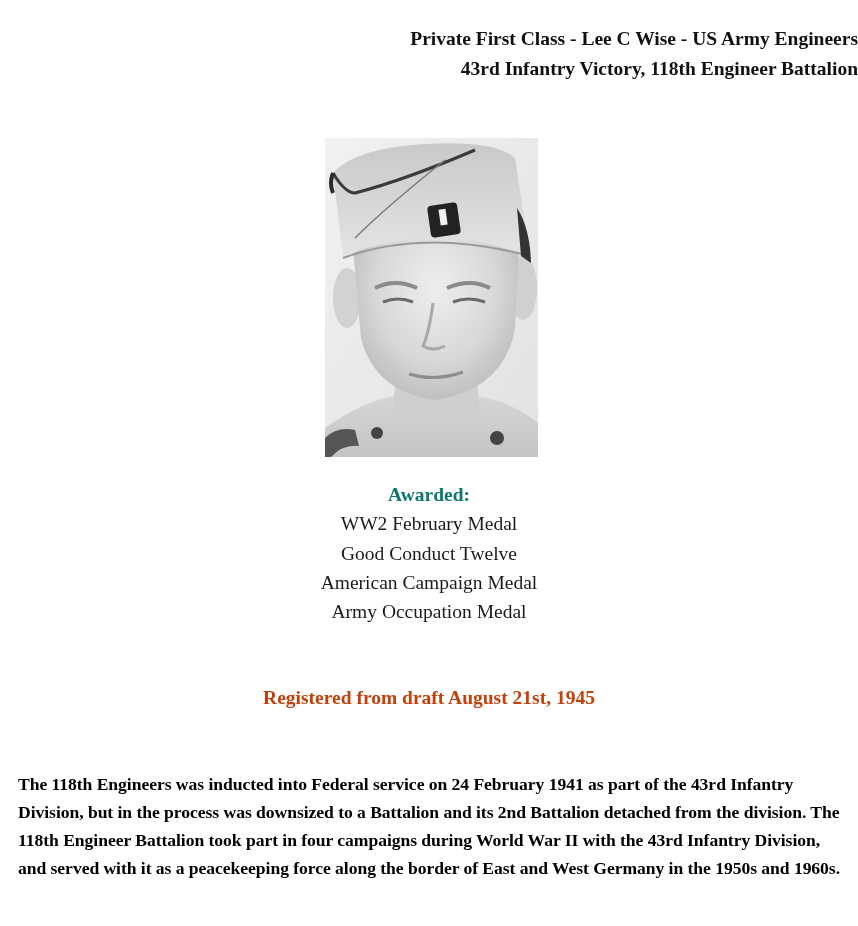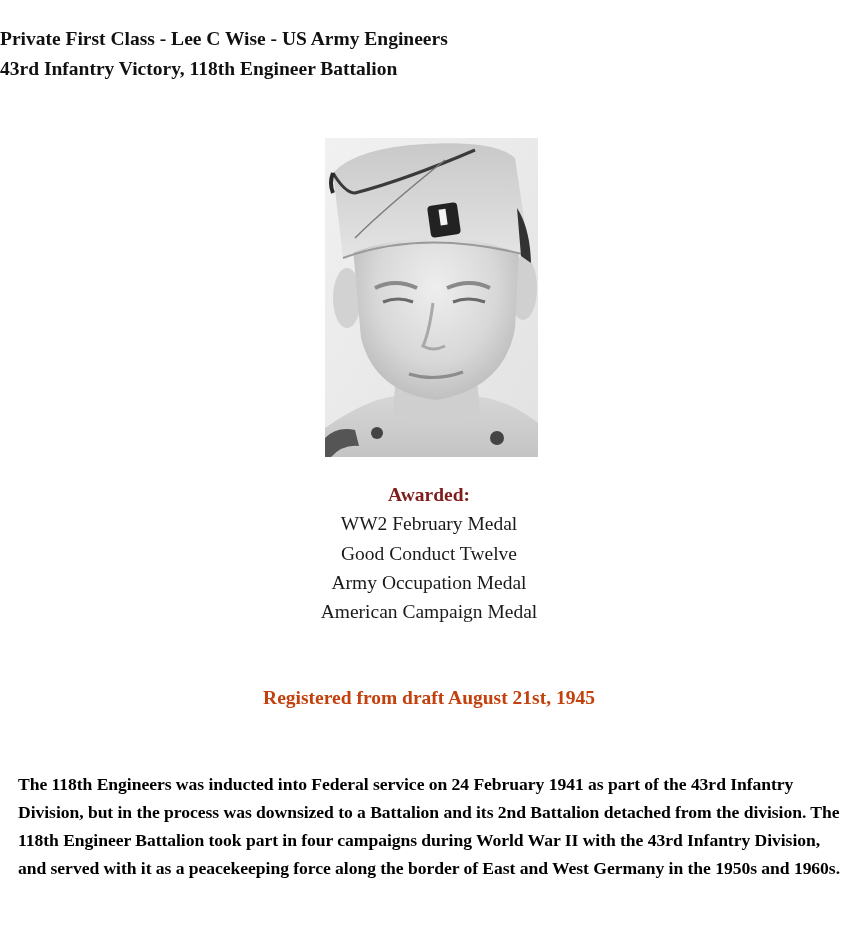--- a/index.html
+++ b/index.html
@@ -13,21 +13,21 @@
       position: relative;
       overflow: hidden;
       font-family: "Liberation Serif", "DejaVu Serif", serif;
       color: #111111;
     }
     .header {
       position: absolute;
       top: 24px;
       left: 0;
       width: 858px;
-      text-align: left;
+      text-align: right;
       font-weight: bold;
       font-size: 19.5px;
       line-height: 29.5px;
       color: #111111;
     }
     .header div { white-space: nowrap; }
     .photo {
       position: absolute;
       left: 325px;
       top: 138px;
@@ -40,21 +40,21 @@
     .awards {
       position: absolute;
       top: 480px;
       left: 0;
       width: 858px;
       text-align: center;
       font-size: 19.5px;
       line-height: 29.3px;
       color: #1a1a1a;
     }
-    .awards .awards-title { font-weight: bold; color: #7f1d1d; }
+    .awards .awards-title { font-weight: bold; color: #0f766e; }
     .awards div { white-space: nowrap; }
     .draft {
       position: absolute;
       top: 684px;
       left: 0;
       width: 858px;
       text-align: center;
       font-weight: bold;
       font-size: 19.5px;
       line-height: 28px;
@@ -137,19 +137,19 @@
     <path d="M0 300 Q12 288 30 292 L34 308 Q18 306 6 319 L0 319 Z" fill="#555555"></path>
     <circle cx="52" cy="295" r="6" fill="#444444"></circle>
     <circle cx="172" cy="300" r="7" fill="#444444"></circle>
   </svg>
 </div>
 
 <div class="awards">
   <div class="awards-title">Awarded:</div>
   <div>WW2 February Medal</div>
   <div>Good Conduct Twelve</div>
+  <div>American Campaign Medal</div>
   <div>Army Occupation Medal</div>
-  <div>American Campaign Medal</div>
 </div>
 
 <div class="draft">Registered from draft August 21st, 1945</div>
 
 <p class="history" style="margin:0;">The 118th Engineers was inducted into Federal service on 24 February 1941 as part of the 43rd Infantry Division, but in the process was downsized to a Battalion and its 2nd Battalion detached from the division. The 118th Engineer Battalion took part in four campaigns during World War II with the 43rd Infantry Division, and served with it as a peacekeeping force along the border of East and West Germany in the 1950s and 1960s.</p>
 
 </body></html>

